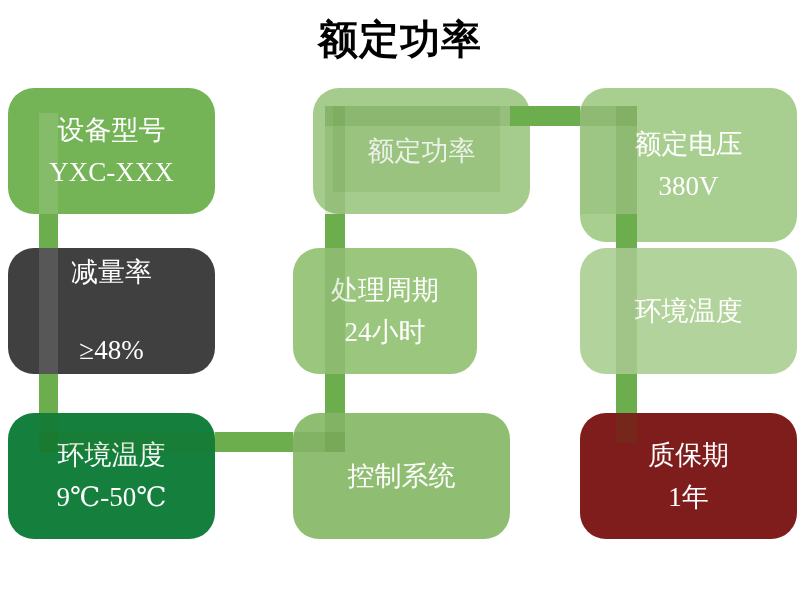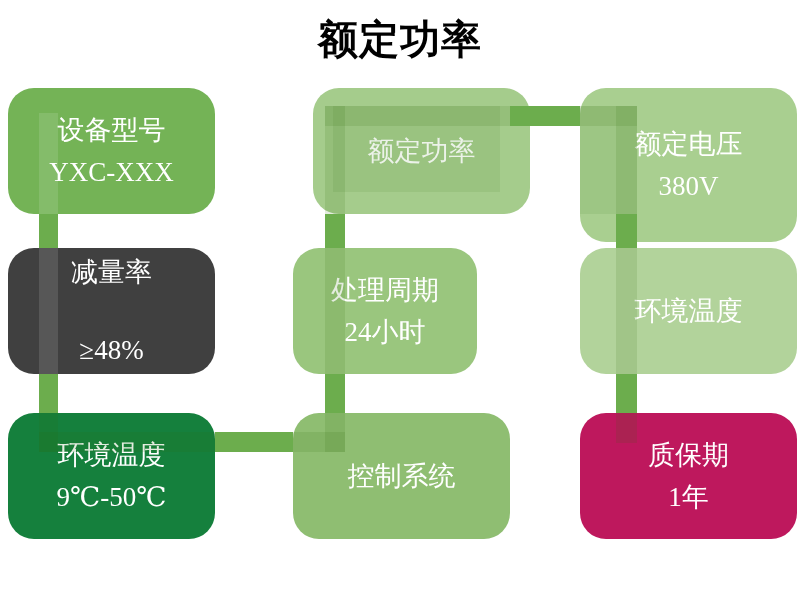--- a/index.html
+++ b/index.html
@@ -101,21 +101,21 @@
   <div class="pbox b5" style="background: rgb(143, 190, 114);">
     <div class="line">控制系统</div>
   </div>
   <div class="pbox b6" style="background: rgb(169, 207, 144);">
     <div class="line">额定电压</div>
     <div class="line">380V</div>
   </div>
   <div class="pbox b7" style="background: rgb(178, 211, 155);">
     <div class="line">环境温度</div>
   </div>
-  <div class="pbox b8" style="background: #be185d;">
+  <div class="pbox b8" style="background: #7f1d1d;">
     <div class="line">质保期</div>
     <div class="line">1年</div>
   </div>
 
   <div class="seg seg-light v1a"></div>
   <div class="seg seg-solid v1b"></div>
   <div class="seg seg-light v1c"></div>
   <div class="seg seg-solid v1d"></div>
   <div class="seg seg-dark  v1e"></div>
 

